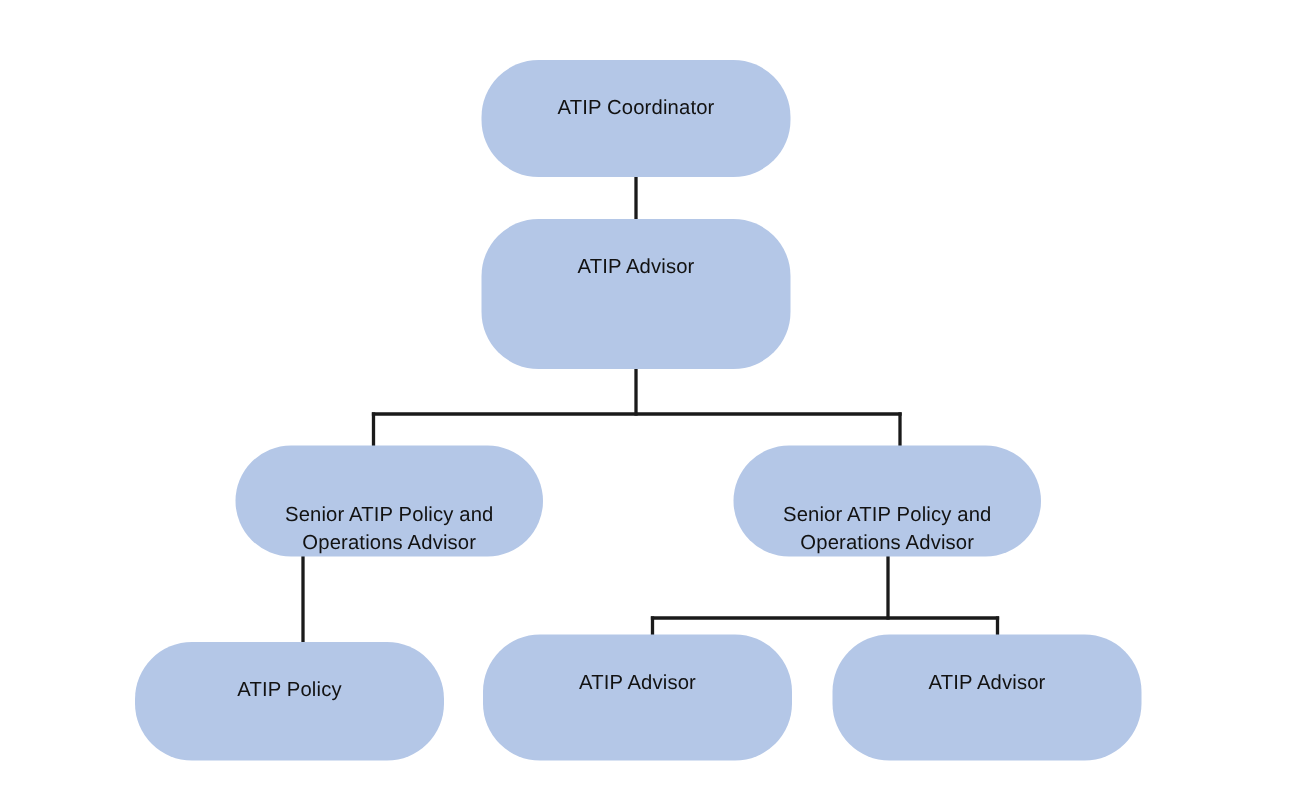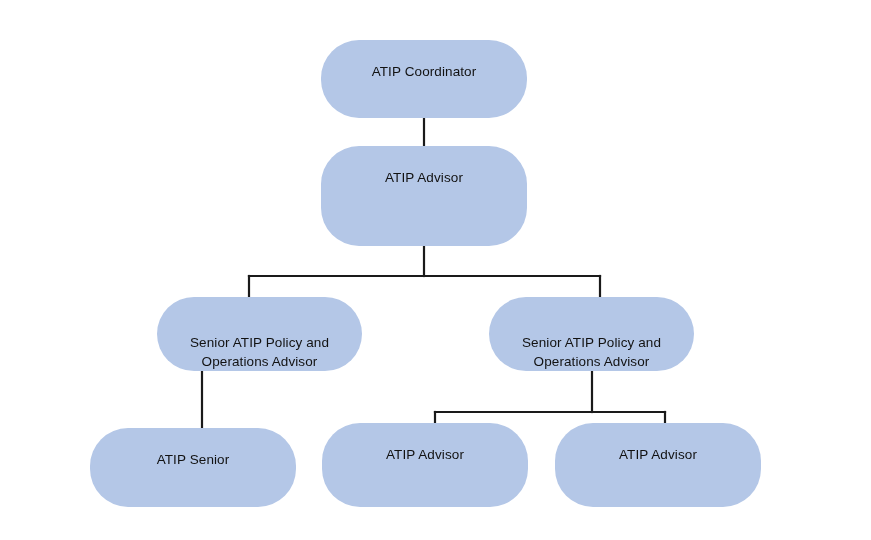--- a/index.html
+++ b/index.html
@@ -93,21 +93,21 @@
     <span class="node-label">Senior ATIP Policy and
 Operations Advisor</span>
   </div>
 
   <div class="node" style="left:489px; top:297px; width:205px; height:74px;">
     <span class="node-label">Senior ATIP Policy and
 Operations Advisor</span>
   </div>
 
   <div class="node text-top" style="left:90px; top:428px; width:206px; height:79px;">
-    <span class="node-label">ATIP Senior</span>
+    <span class="node-label">ATIP Policy</span>
   </div>
 
   <div class="node text-top" style="left:322px; top:423px; width:206px; height:84px;">
     <span class="node-label">ATIP Advisor</span>
   </div>
 
   <div class="node text-top" style="left:555px; top:423px; width:206px; height:84px;">
     <span class="node-label">ATIP Advisor</span>
   </div>
 

